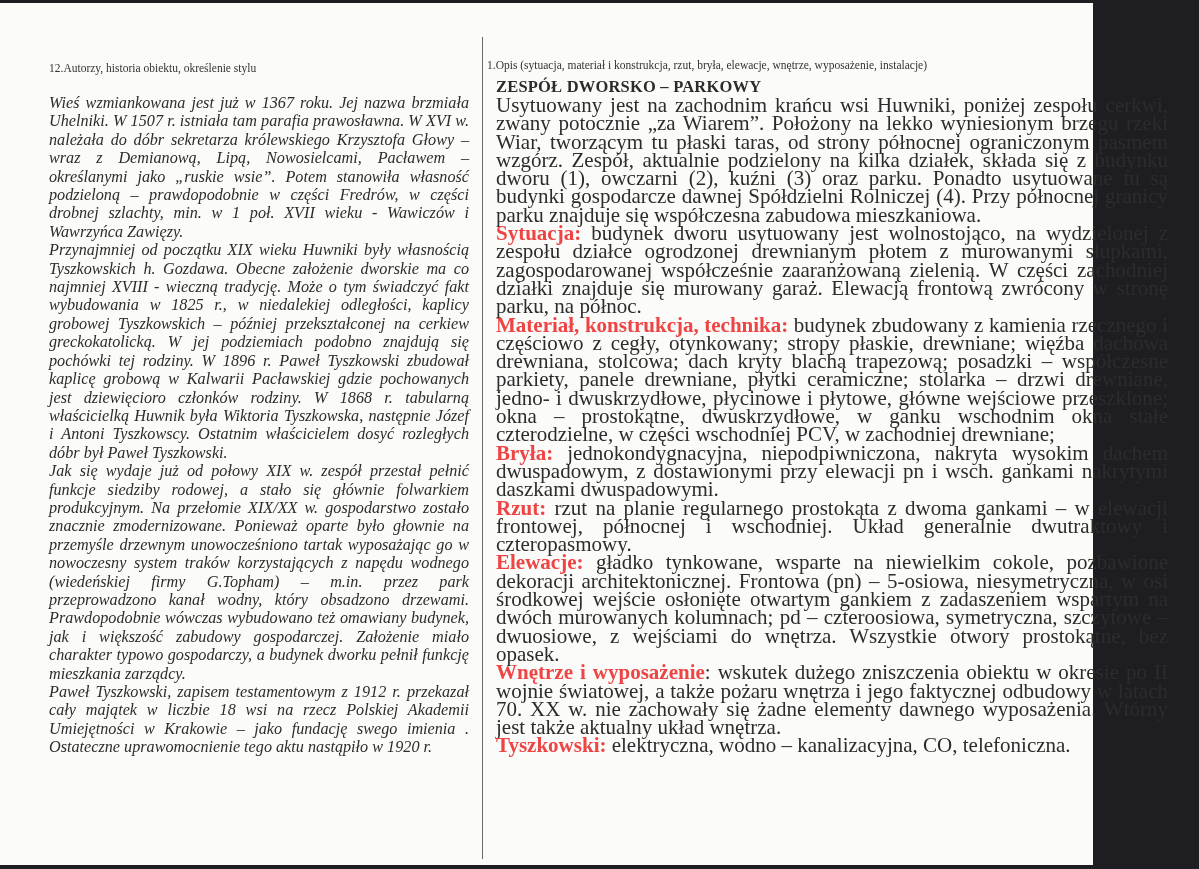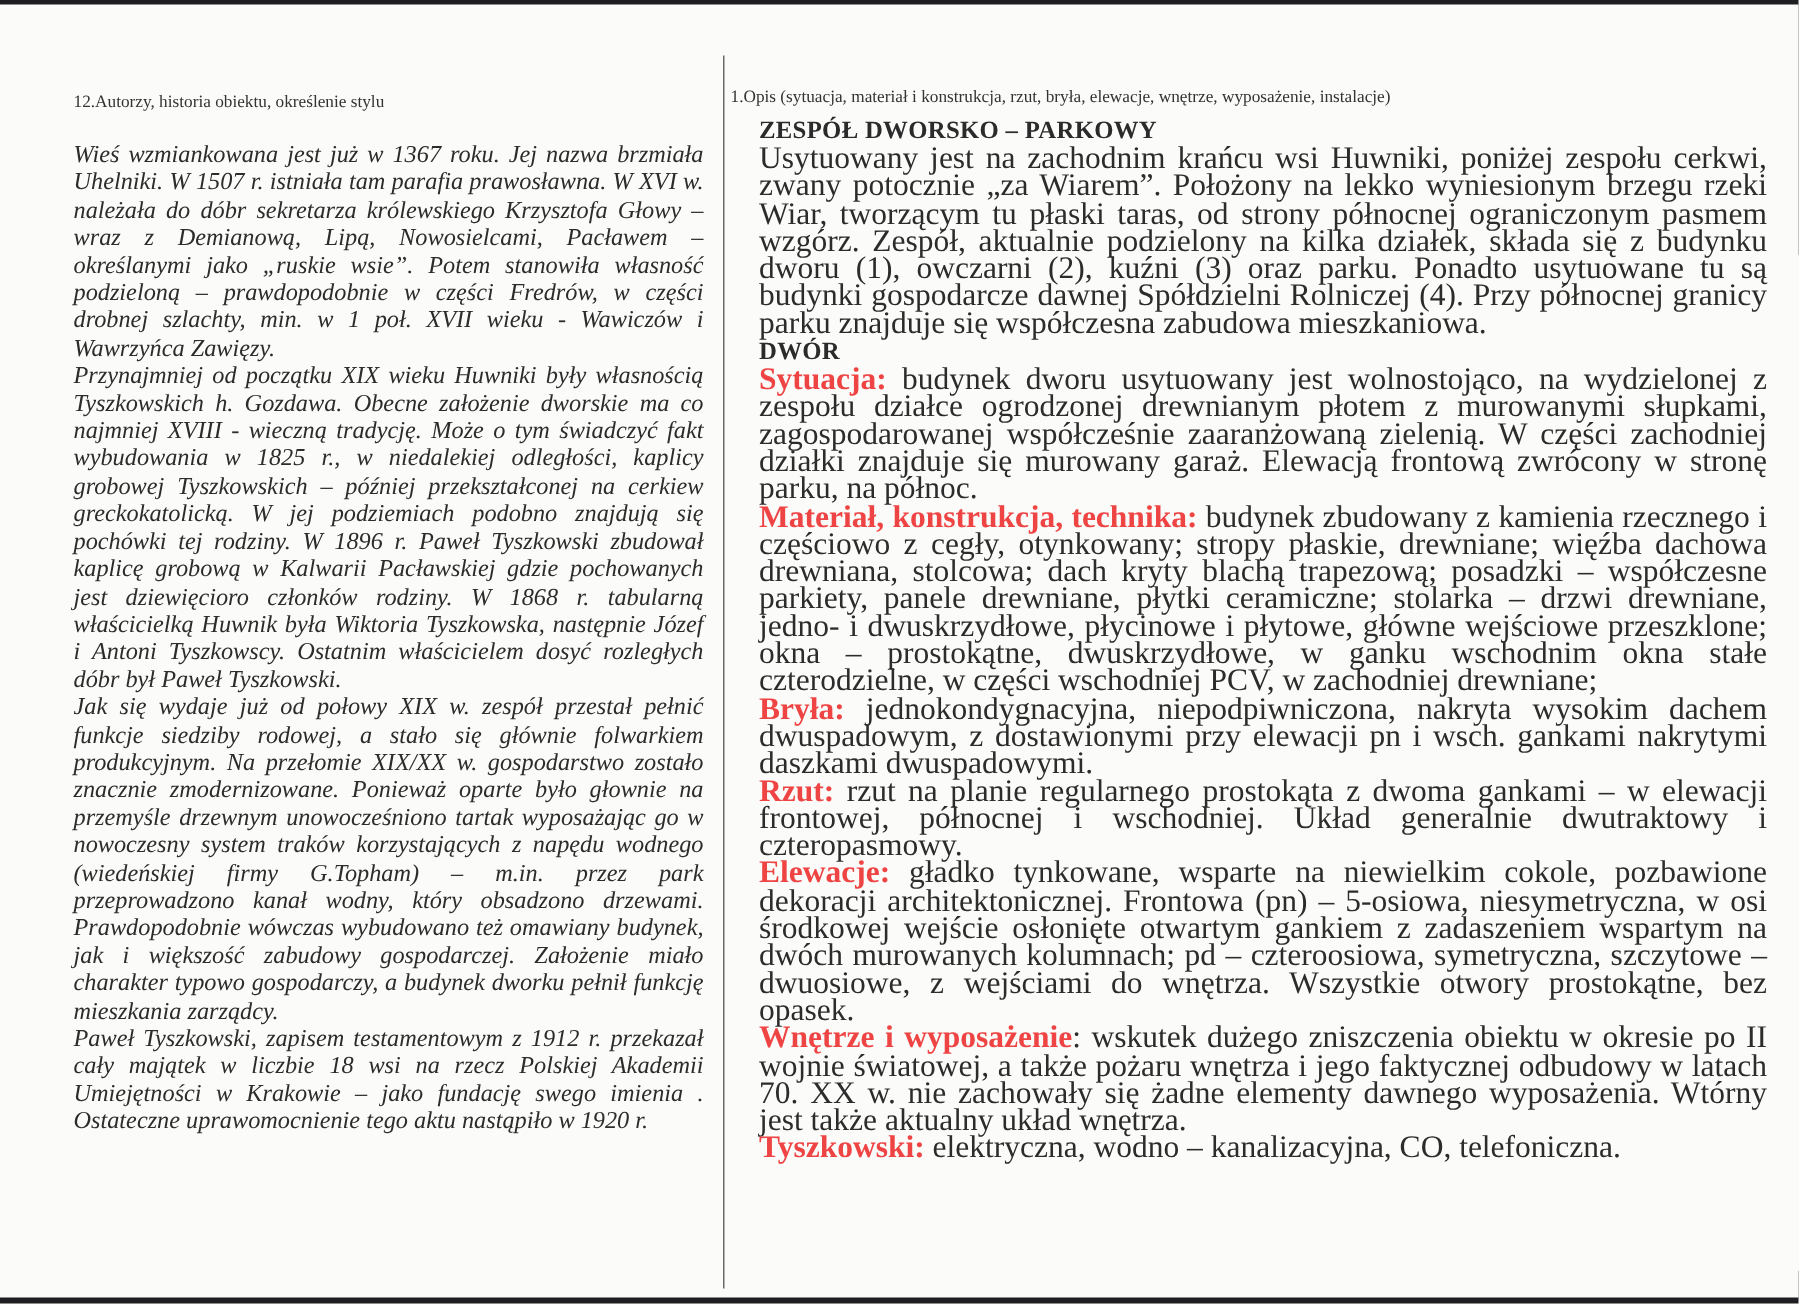--- a/index.html
+++ b/index.html
@@ -3,21 +3,21 @@
 <meta charset="utf-8">
 <style>
   html, body { margin: 0; padding: 0; }
   body {
     width: 1199px; height: 869px; overflow: hidden;
     background: #1e1e22;
     font-family: "Liberation Serif", serif;
     color: #2a2a2a;
   }
   .page {
-    position: absolute; left: 0; top: 3px; width: 1199px; height: 862px;
+    position: absolute; left: 0; top: 3px; width: 1093px; height: 862px;
     background: #fbfbf9;
   }
   .divider {
     position: absolute; left: 482px; top: 34px; width: 1px; height: 822px;
     background: #6a6a6a;
   }
   .col-left {
     position: absolute; left: 49px; top: 58px; width: 420px;
   }
   .col-right {
@@ -25,21 +25,21 @@
   }
   .section-label {
     font-size: 11.5px; line-height: 15px; color: #333;
     white-space: nowrap;
   }
   .left-body p {
     margin: 0; font-size: 16.2px; line-height: 18.4px;
     text-align: justify; color: #2c2c2c;
   }
   .left-body { margin-top: 18px; font-style: italic; }
-  .right-body { margin-left: 19px; margin-top: 4px; width: 672px; }
+  .right-body { margin-left: 9px; margin-top: 4px; width: 672px; }
   .heading {
     font-weight: bold; font-size: 16.5px; line-height: 19px; color: #2b2b2b;
     letter-spacing: 0.2px;
   }
   .right-body p {
     margin: 0; font-size: 21px; line-height: 18.3px;
     text-align: justify; color: #2c2c2c;
   }
   .right-body b { color: #ef4444; }
   .para-block { margin-bottom: 2px; }
@@ -59,21 +59,20 @@
       <p>Jak się wydaje już od połowy XIX w. zespół przestał pełnić funkcje siedziby rodowej, a stało się głównie folwarkiem produkcyjnym. Na przełomie XIX/XX w. gospodarstwo zostało znacznie zmodernizowane. Ponieważ oparte było głownie na przemyśle drzewnym unowocześniono tartak wyposażając go w nowoczesny system traków korzystających z napędu wodnego (wiedeńskiej firmy G.Topham) – m.in. przez park przeprowadzono kanał wodny, który obsadzono drzewami. Prawdopodobnie wówczas wybudowano też omawiany budynek, jak i większość zabudowy gospodarczej. Założenie miało charakter typowo gospodarczy, a budynek dworku pełnił funkcję mieszkania zarządcy.</p>
       <p>Paweł Tyszkowski, zapisem testamentowym z 1912 r. przekazał cały majątek w liczbie 18 wsi na rzecz Polskiej Akademii Umiejętności w Krakowie – jako fundację swego imienia . Ostateczne uprawomocnienie tego aktu nastąpiło w 1920 r.</p>
     </div>
   </div>
 
   <div class="col-right">
     <div class="section-label">1.Opis  (sytuacja, materiał i konstrukcja, rzut, bryła, elewacje, wnętrze, wyposażenie, instalacje)</div>
     <div class="right-body">
       <div class="heading">ZESPÓŁ DWORSKO – PARKOWY</div>
       <p>Usytuowany jest na zachodnim krańcu wsi Huwniki, poniżej zespołu cerkwi, zwany potocznie „za Wiarem”. Położony na lekko wyniesionym brzegu rzeki Wiar, tworzącym tu płaski taras, od strony północnej ograniczonym pasmem wzgórz. Zespół, aktualnie podzielony na kilka działek, składa się z budynku dworu (1), owczarni (2), kuźni (3) oraz parku. Ponadto usytuowane tu są budynki gospodarcze dawnej Spółdzielni Rolniczej (4).  Przy  północnej granicy parku znajduje się współczesna zabudowa mieszkaniowa.</p>
-      <div class="heading">DWÓR</div>
 
       <p class="para-block"><b>Sytuacja:</b><span> budynek dworu usytuowany jest wolnostojąco, na wydzielonej z zespołu działce ogrodzonej drewnianym płotem z murowanymi słupkami, zagospodarowanej współcześnie zaaranżowaną zielenią. W części zachodniej działki znajduje się murowany garaż. Elewacją frontową zwrócony w stronę parku, na północ.</span></p>
       <p class="para-block"><b>Materiał, konstrukcja, technika:</b><span> budynek zbudowany z kamienia rzecznego i częściowo z cegły, otynkowany;  stropy płaskie, drewniane; więźba dachowa drewniana, stolcowa; dach kryty blachą trapezową; posadzki – współczesne parkiety, panele drewniane, płytki ceramiczne; stolarka – drzwi drewniane, jedno- i dwuskrzydłowe, płycinowe i płytowe, główne wejściowe przeszklone; okna – prostokątne, dwuskrzydłowe, w ganku wschodnim okna stałe czterodzielne, w części wschodniej PCV, w zachodniej drewniane;</span></p>
       <p class="para-block"><b>Bryła:</b><span> jednokondygnacyjna, niepodpiwniczona, nakryta wysokim dachem dwuspadowym, z dostawionymi przy elewacji pn  i wsch. gankami nakrytymi daszkami dwuspadowymi.</span></p>
       <p class="para-block"><b>Rzut:</b><span> rzut na planie regularnego prostokąta z dwoma gankami – w elewacji frontowej, północnej i wschodniej. Układ generalnie dwutraktowy i czteropasmowy.</span></p>
       <p class="para-block"><b>Elewacje:</b><span> gładko tynkowane, wsparte na niewielkim cokole, pozbawione dekoracji architektonicznej. Frontowa (pn) – 5-osiowa, niesymetryczna, w osi środkowej wejście osłonięte otwartym gankiem z zadaszeniem wspartym na dwóch murowanych kolumnach; pd – czteroosiowa, symetryczna, szczytowe – dwuosiowe, z wejściami do wnętrza. Wszystkie otwory prostokątne, bez opasek.</span></p>
       <p class="para-block"><b>Wnętrze i wyposażenie</b><span>: wskutek dużego zniszczenia obiektu w okresie po II wojnie światowej, a także  pożaru wnętrza i jego faktycznej odbudowy w latach 70. XX w. nie zachowały się żadne elementy dawnego wyposażenia. Wtórny jest także aktualny układ wnętrza.</span></p>
       <p class="para-block"><b>Tyszkowski:</b><span> elektryczna, wodno – kanalizacyjna, CO, telefoniczna.</span></p>
     </div>
   </div>

